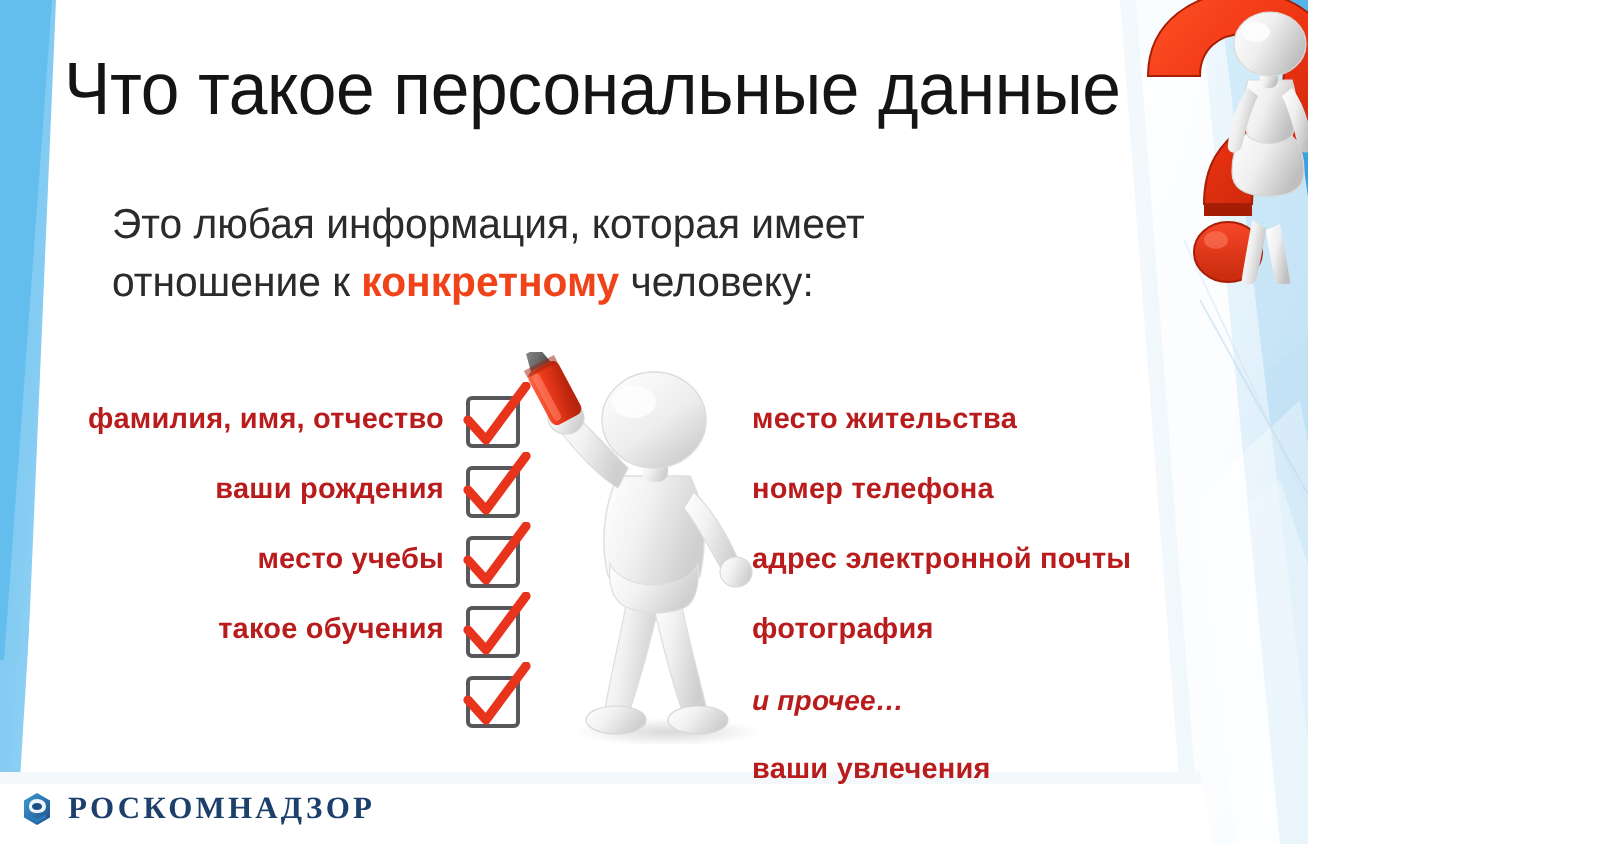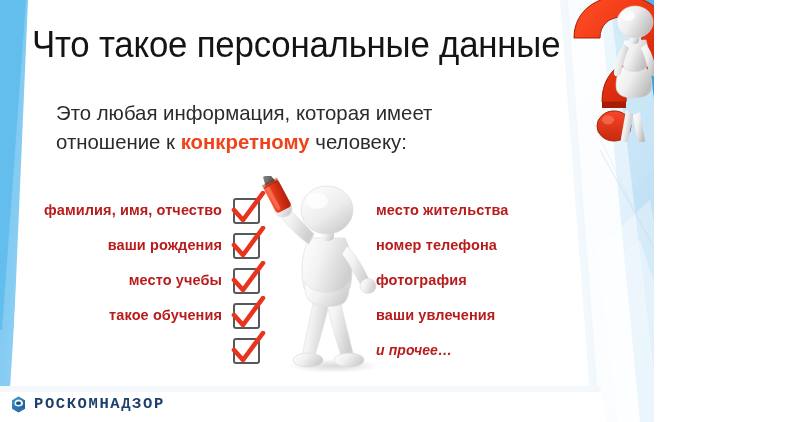--- a/index.html
+++ b/index.html
@@ -69,21 +69,21 @@
 
   
   .logo{
     position:absolute;left:10px;top:396px;
     display:flex;align-items:center;gap:7px;z-index:8;
   }
   .logo .mark{width:17px;height:17px;flex:0 0 17px;}
   .logo .wordmark{
     font-size:15.5px;font-weight:700;color:#1d3f6b;
     letter-spacing:1.6px;line-height:17px;
-    font-family:Liberation Mono, monospace;
+    font-family:Liberation Serif, serif;
   }
 </style>
 </head>
 <body>
 
 <div id="slide">
 
   <div class="bg">
     <svg viewBox="0 0 800 422" preserveAspectRatio="none">
       <defs>
@@ -317,27 +317,30 @@
   </div>
 
   <div class="col-right">
     <div class="row">
         <span>место жительства</span>
       </div>
     <div class="row">
         <span>номер телефона</span>
       </div>
     <div class="row">
+        <span>адрес электронной почты</span>
+      </div>
+    <div class="row">
         <span>фотография</span>
-      </div>
-    <div class="row">
-        <span>ваши увлечения</span>
       </div>
     <div class="row italic">
         <span>и прочее…</span>
+      </div>
+    <div class="row">
+        <span>ваши увлечения</span>
       </div>
   </div>
 
   <div class="logo">
     <svg class="mark" viewBox="0 0 34 34">
       <defs>
         <linearGradient id="lgm" x1="0" y1="0" x2="1" y2="1">
           <stop offset="0" stop-color="#3D9BD6"></stop>
           <stop offset="1" stop-color="#1C4E86"></stop>
         </linearGradient>

